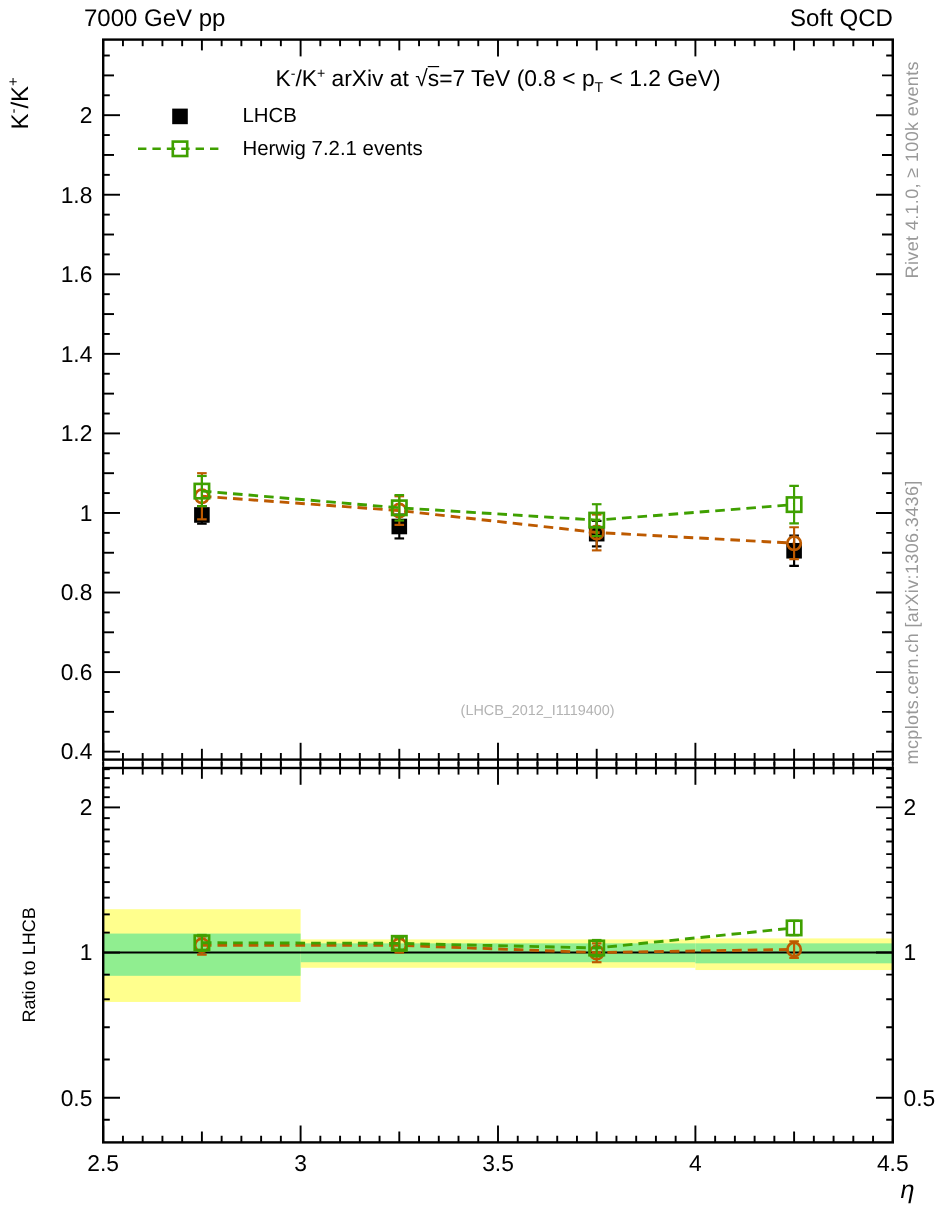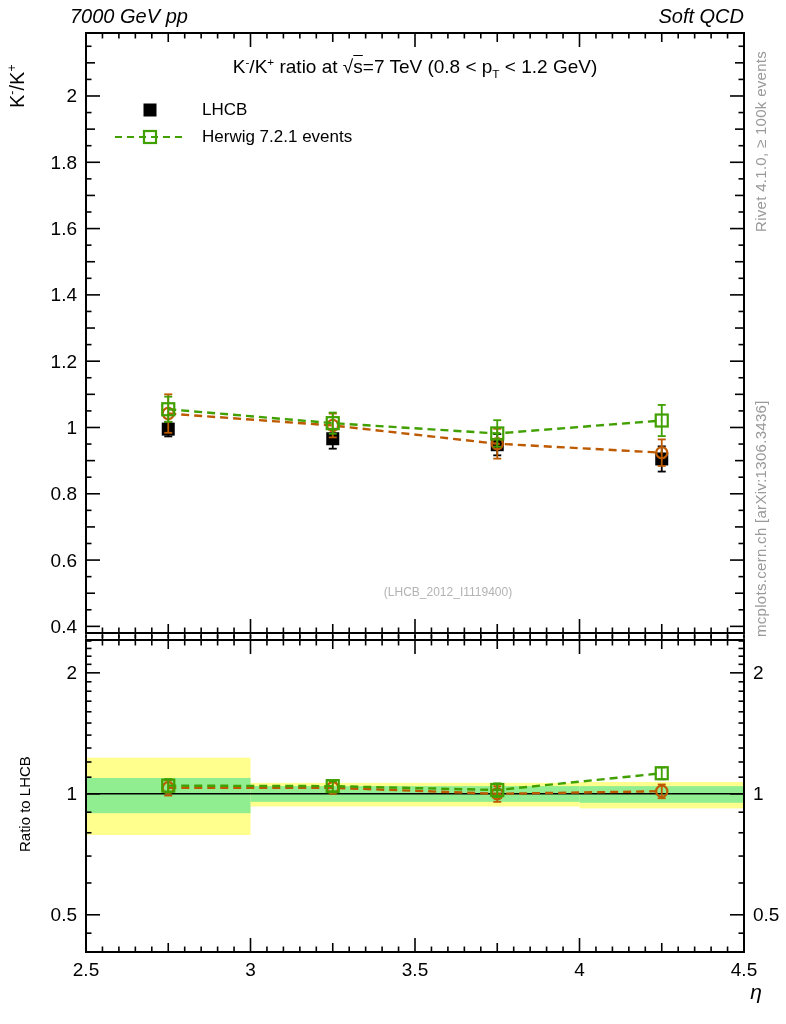--- a/index.html
+++ b/index.html
@@ -1,35 +1,35 @@
 <!DOCTYPE html>
 <html><head>
 <meta charset="utf-8">
 <style>
   html,body{margin:0;padding:0;background:#fff;}
   .page{position:relative;width:786px;height:1024px;background:#fff;overflow:hidden;
         font-family:"Liberation Sans","DejaVu Sans",sans-serif;color:#000;}
   #chart{position:absolute;left:0;top:0;}
   .abs{position:absolute;}
-  .hdr{font-size:20px;top:5px;font-style:italic;}
+  .hdr{font-size:20px;top:5px;}
   .hdr-left{left:70px;}
   .hdr-right{right:42px;text-align:left;}
   .title{left:86px;width:658px;top:56px;text-align:center;font-size:19px;}
   sup{font-size:62%;vertical-align:super;line-height:0;}
   sub{font-size:62%;vertical-align:sub;line-height:0;}
   .ovl{text-decoration:overline;}
   .rot{transform:rotate(-90deg);transform-origin:left top;white-space:nowrap;}
   .ylabel-main{left:6px;top:108px;font-size:20px;}
   .ylabel-ratio{left:16px;top:852px;font-size:15px;}
   .side-cap{font-size:15px;color:#999999;letter-spacing:.3px;}
   .side-top{left:752px;top:232px;}
   .side-bottom{left:752px;top:637px;}
   .watermark{left:82px;width:732px;top:585px;text-align:center;font-size:12px;color:#b3b3b3;}
   .xlabel{left:722px;top:980px;font-size:21px;font-style:italic;width:40px;text-align:right;}
-  #legend{left:112px;top:96px;}
+  #legend{left:112px;top:83px;}
   .lrow{display:flex;align-items:center;height:27px;}
   .lrow svg{flex:0 0 auto;}
   .llabel{margin-left:14px;font-size:17px;white-space:nowrap;}
 </style>
 </head>
 <body>
 
 <div class="page">
 
   <svg id="chart" width="786" height="1024" viewBox="0 0 786 1024">
@@ -507,21 +507,21 @@
       <line x1="657.75" y1="404.93370165745864" x2="665.75" y2="404.93370165745864" stroke="#3fa000" stroke-width="1.8"></line>
       <rect x="655.75" y="414.5138121546962" width="12" height="12" fill="none" stroke="#3fa000" stroke-width="2.2"></rect>
       <rect x="86" y="33" width="658" height="600" fill="none" stroke="#000000" stroke-width="2"></rect>
       <rect x="86" y="640" width="658" height="312" fill="none" stroke="#000000" stroke-width="2"></rect>
     </svg>
 
   <div class="abs hdr hdr-left">7000 GeV pp</div>
   <div class="abs hdr hdr-right">Soft QCD</div>
 
   <div class="abs title">
-    <span>K</span><sup>-</sup><span>/K</span><sup>+</sup><span> ratio at </span><span>√</span><span class="ovl">s</span><span>=7 TeV (0.8 &lt; p</span><sub>T</sub><span> &lt; 1.2 GeV)</span>
+    <span>K</span><sup>-</sup><span>/K</span><sup>+</sup><span> arXiv at </span><span>√</span><span class="ovl">s</span><span>=7 TeV (0.8 &lt; p</span><sub>T</sub><span> &lt; 1.2 GeV)</span>
   </div>
 
   <div class="abs rot ylabel-main">
     <span>K</span><sup>-</sup><span>/K</span><sup>+</sup>
   </div>
 
   <div id="legend" class="abs">
       <div class="lrow">
         <svg width="76" height="22">
           <rect x="31.5" y="4.5" width="13" height="13" fill="#000000"></rect>

